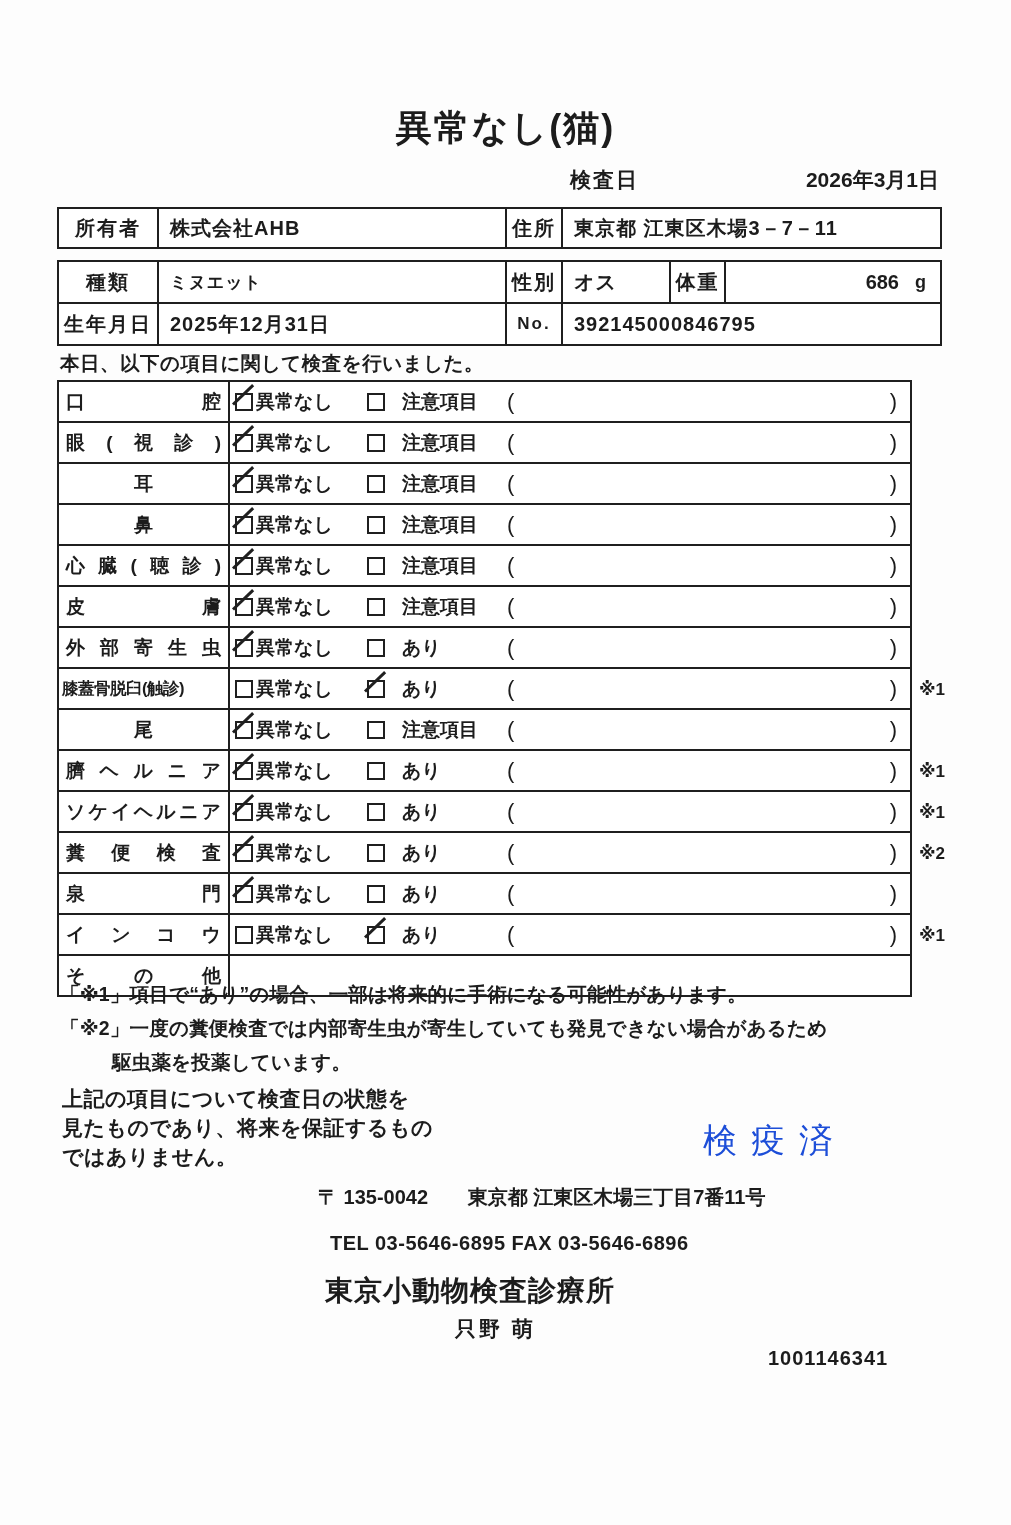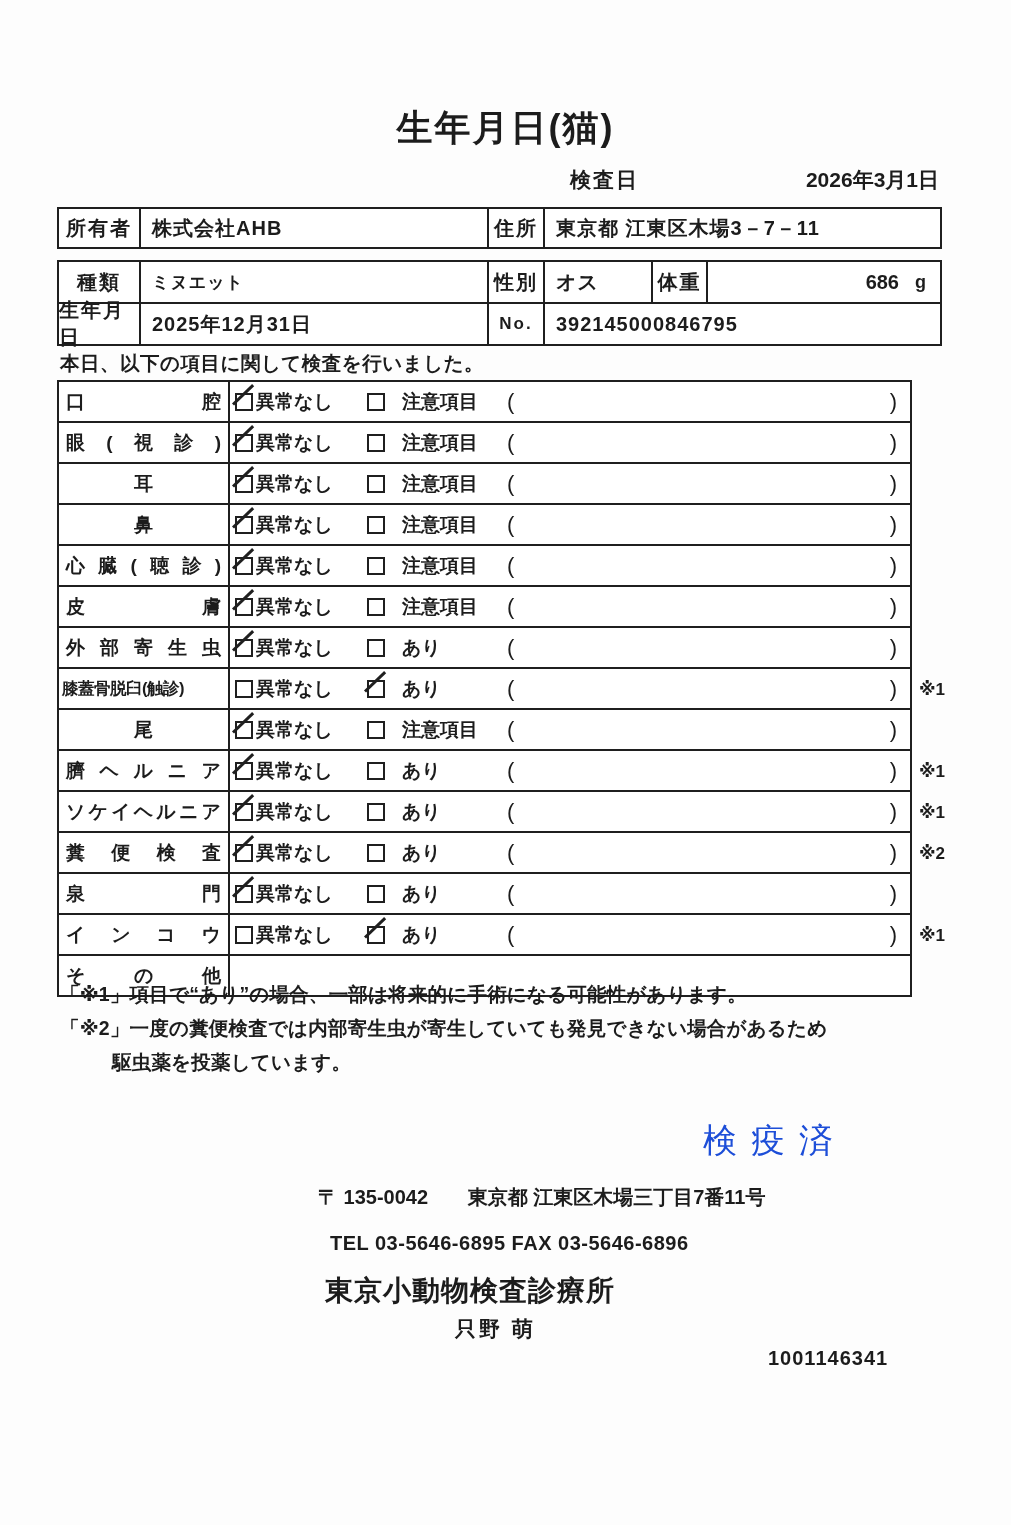--- a/index.html
+++ b/index.html
@@ -22,21 +22,21 @@
   }
   .owner-table { top:207px; }
   .pet-table   { top:260px; }
   .info-row { display:flex; height:38px; }
   .pet-table .info-row { height:40px; }
   .info-row + .info-row { border-top:2px solid #1f1f1f; }
   .cell { box-sizing:border-box; display:flex; align-items:center; font-size:20px; font-weight:600; }
   .cell + .cell { border-left:2px solid #1f1f1f; }
   .cell.hdr { justify-content:center; letter-spacing:2px; }
   .cell.val { padding-left:11px; letter-spacing:1px; }
-  .w-label  { width:80px; }
+  .w-label  { width:98px; }
   .w-value  { width:348px; }
   .w-label2 { width:56px; }
   .w-rest   { flex:1; }
   .w-sex    { width:108px; }
   .w-wt     { width:55px; }
   .breed-val { font-size:17px; letter-spacing:0; }
   .no-hdr { font-size:17px; letter-spacing:0; }
   .weight-cell { flex:1; justify-content:flex-end; padding-right:14px; }
   .weight-unit { margin-left:16px; font-size:18px; }
   
@@ -86,21 +86,21 @@
   .telfax-line { position:absolute; left:330px; top:1232px; font-size:20px; font-weight:600; letter-spacing:0.5px; }
   .clinic-name { position:absolute; left:325px; top:1272px; font-size:28px; font-weight:600; letter-spacing:1px; }
   .vet-name    { position:absolute; left:455px; top:1315px; font-size:21px; font-weight:600; letter-spacing:3px; }
   .doc-number  { position:absolute; left:768px; top:1347px; font-size:20px; font-weight:600; letter-spacing:1px; }
 </style>
 </head>
 <body>
 
 <div class="page">
 
-  <div class="doc-title">生年月日(猫)</div>
+  <div class="doc-title">異常なし(猫)</div>
 
   <div class="date-label">検査日</div>
   <div class="date-value">2026年3月1日</div>
 
   <div class="info-table owner-table">
     <div class="info-row">
       <div class="cell hdr w-label">所有者</div>
       <div class="cell val w-value">株式会社AHB</div>
       <div class="cell hdr w-label2">住所</div>
       <div class="cell val w-rest">東京都 江東区木場3－7－11</div>
@@ -360,20 +360,25 @@
       <span class="note"></span>
     </div>
     </div>
 
   <div class="footnotes">
     <div class="fn-line">「※1」項目で“あり”の場合、一部は将来的に手術になる可能性があります。</div>
     <div class="fn-line">「※2」一度の糞便検査では内部寄生虫が寄生していても発見できない場合があるため</div>
     <div class="fn-line fn-indent">駆虫薬を投薬しています。</div>
   </div>
 
+  <div class="disclaimer">
+    <div>上記の項目について検査日の状態を</div>
+    <div>見たものであり、将来を保証するもの</div>
+    <div>ではありません。</div>
+  </div>
 
   <div class="stamp">検疫済</div>
 
   <div class="postal-line">
     <span class="postal-code">〒 135-0042</span>
     <span>東京都 江東区木場三丁目7番11号</span>
   </div>
   <div class="telfax-line">TEL 03-5646-6895  FAX 03-5646-6896</div>
   <div class="clinic-name">東京小動物検査診療所</div>
   <div class="vet-name">只野 萌</div>

